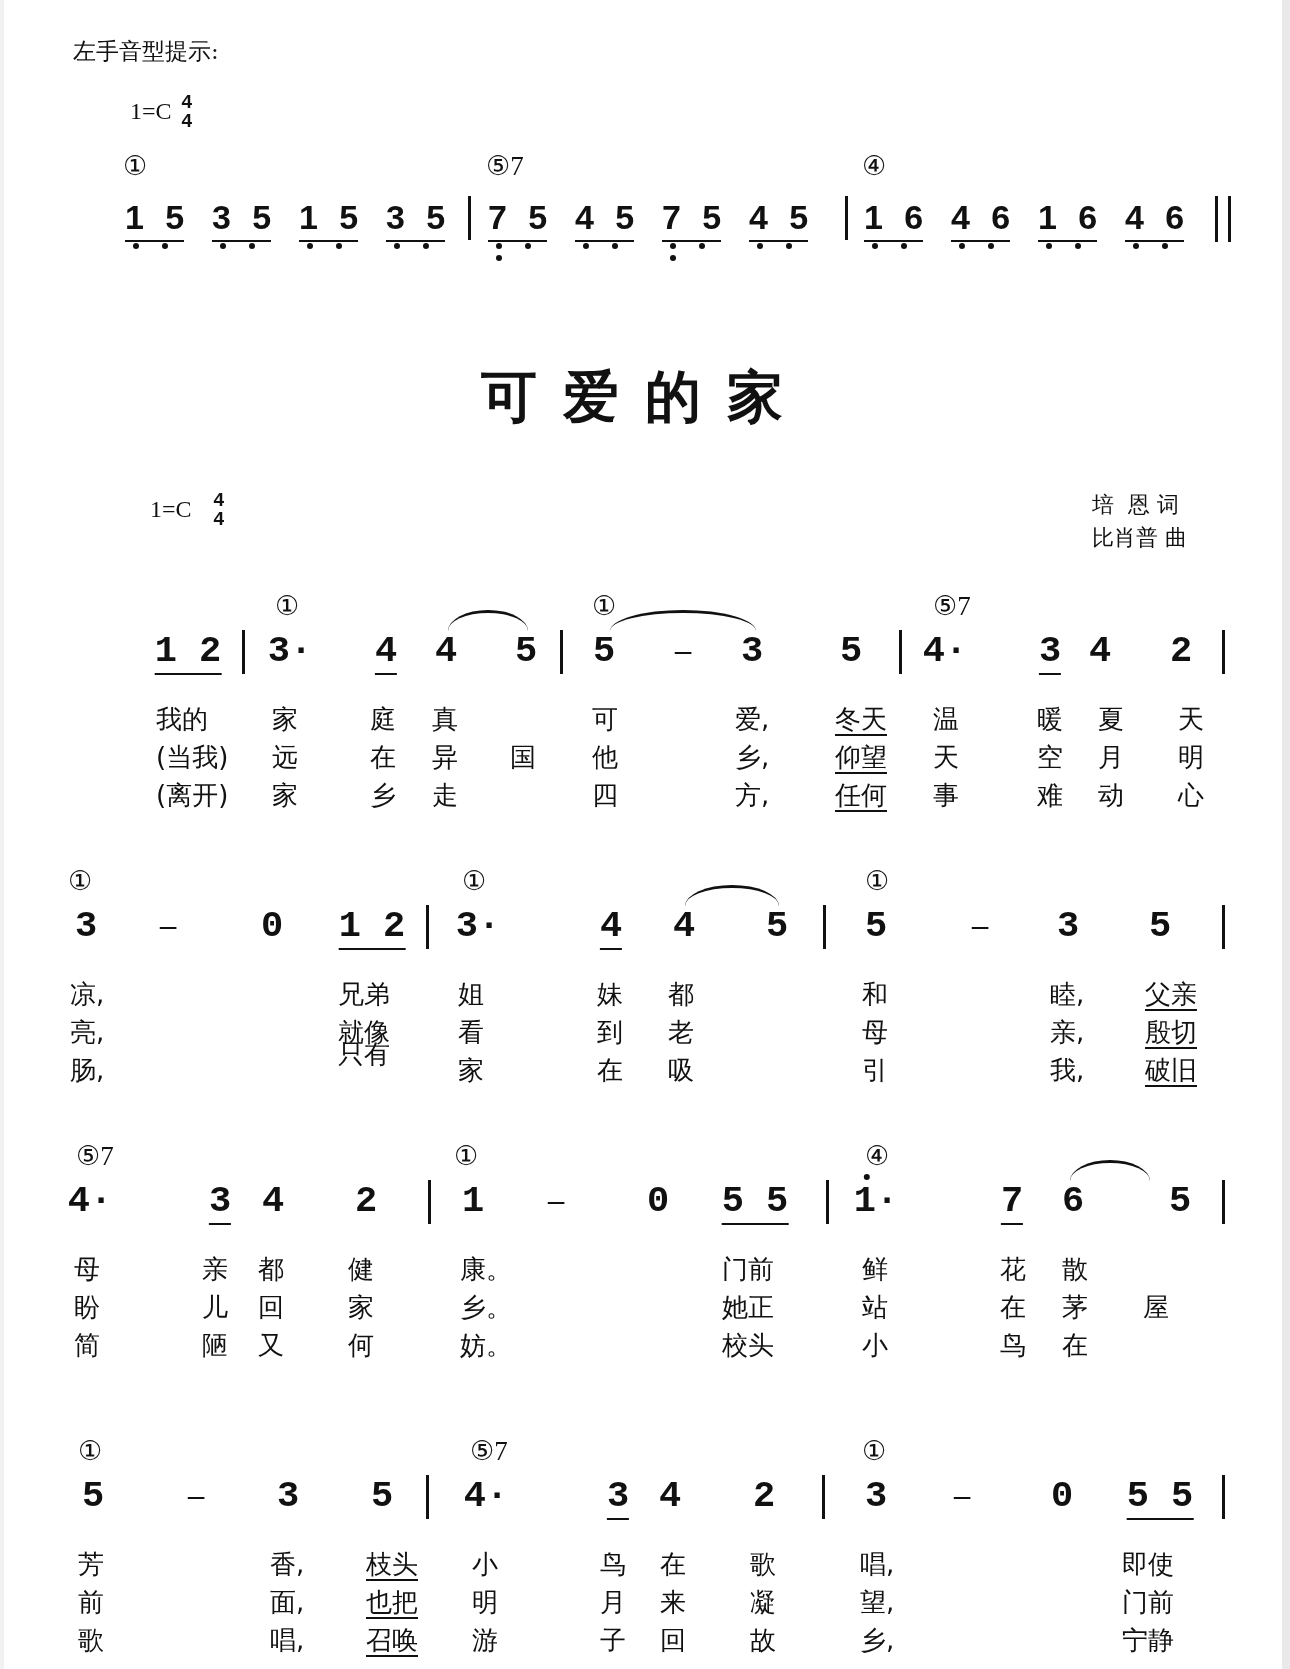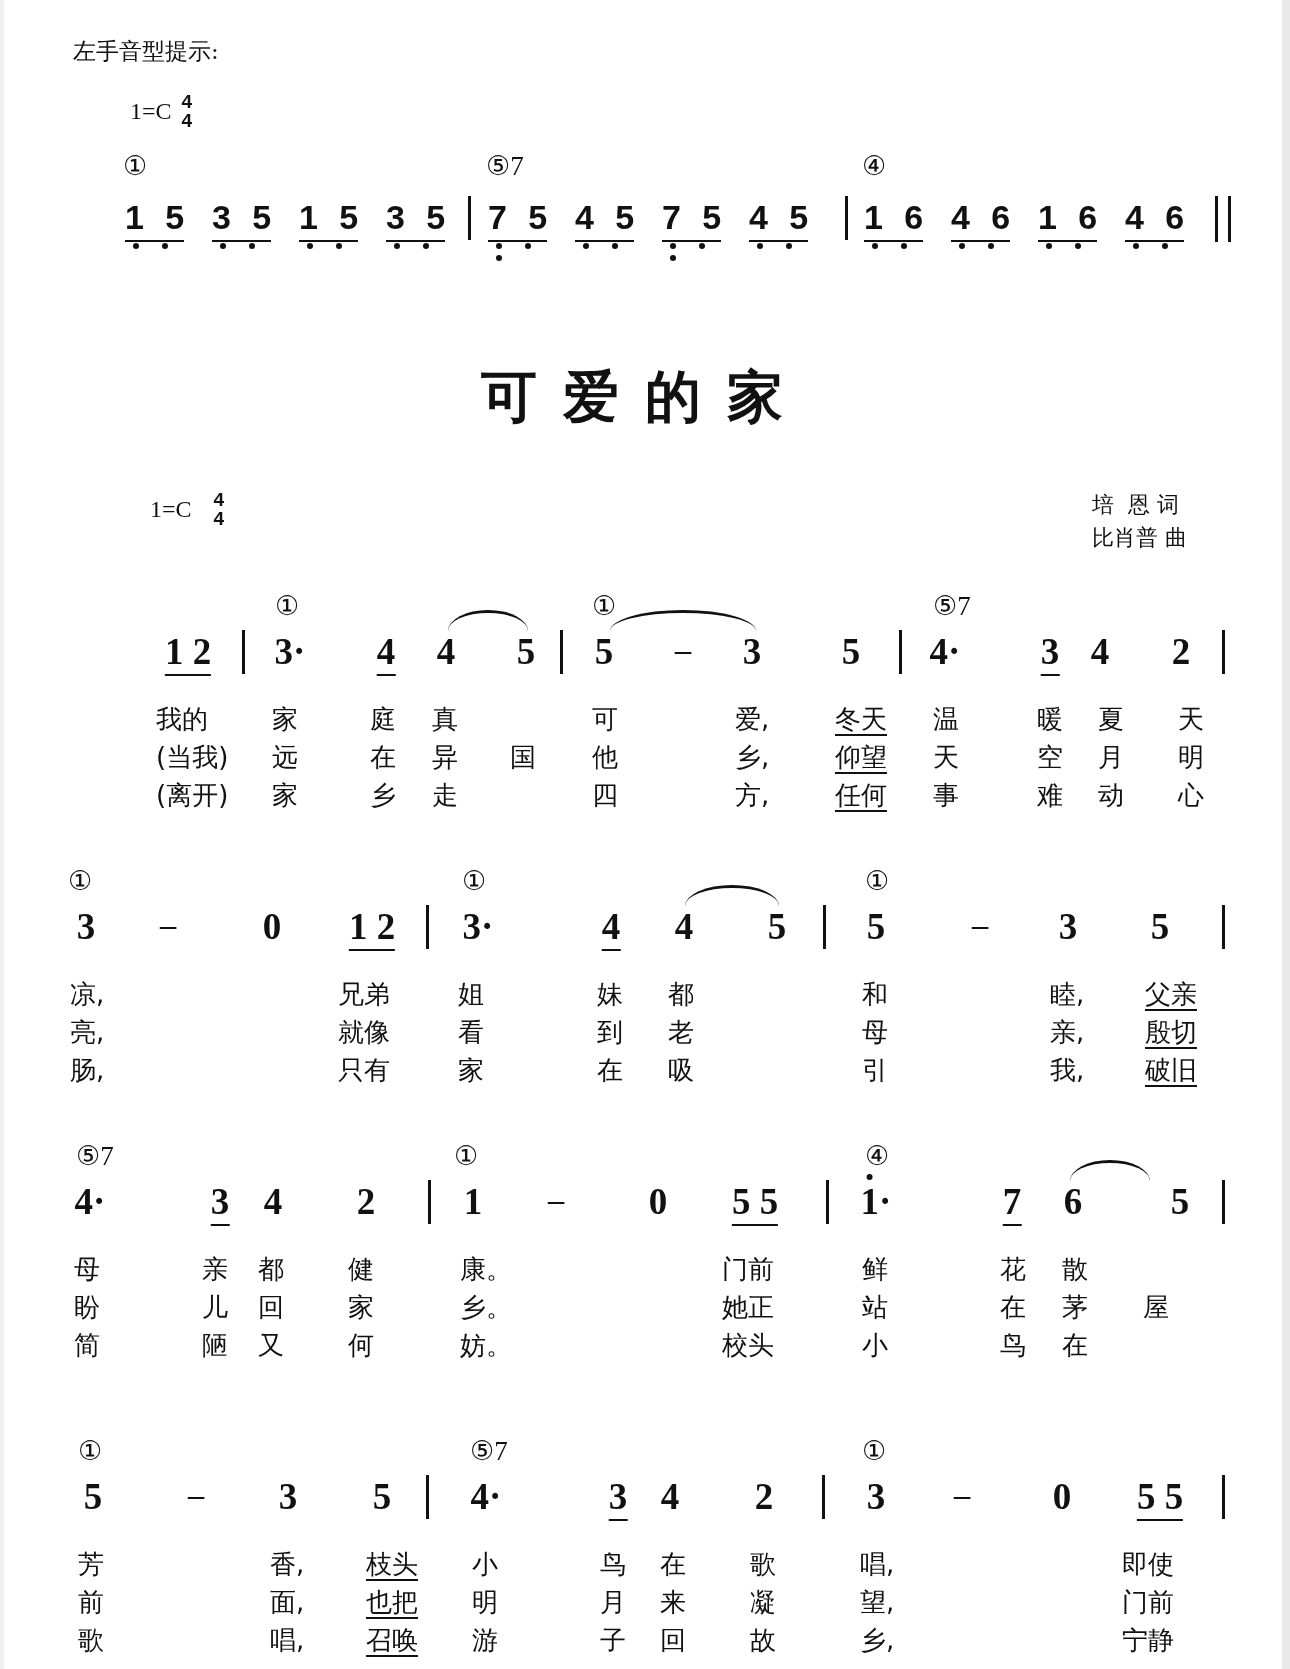--- a/index.html
+++ b/index.html
@@ -13,21 +13,21 @@
   .frac { display:inline-flex; flex-direction:column; align-items:center; margin-left:10px; font-weight:bold;
           font-family:"Liberation Sans", sans-serif; font-size:19px; line-height:19px; }
 
   .title { position:absolute; left:0; width:1290px; top:360px; text-align:center; font-family:"DejaVu Serif", serif;
            font-size:56px; font-weight:bold; letter-spacing:26px; }
   .credits { position:absolute; left:1092px; top:488px; font-family:"DejaVu Serif", serif; font-size:22px; line-height:33px; }
   .credits div { white-space:pre; }
 
   .sys { position:absolute; left:0; width:1290px; }
   .chord { position:absolute; font-family:"Liberation Serif", serif; font-size:27px; white-space:nowrap; }
-  .note { position:absolute; font-family:Liberation Serif, serif; font-weight:bold; font-size:37px;
+  .note { position:absolute; font-family:Liberation Mono, monospace; font-weight:bold; font-size:37px;
           transform:translateX(-50%); white-space:nowrap; }
   .note.u::after { content:""; position:absolute; left:0; right:0; bottom:-3px; height:2.5px; background:#111; }
   .note .hi { position:absolute; left:50%; top:-6px; width:6px; height:6px; border-radius:50%; background:#111; transform:translateX(-50%); }
   .dash { position:absolute; font-family:"Liberation Sans", sans-serif; font-size:30px; transform:translateX(-50%); }
   .bar { position:absolute; width:3px; background:#111; }
   .dbar { position:absolute; width:10px; border-left:3px solid #111; border-right:3px solid #111; }
   .lyr { position:absolute; font-family:"DejaVu Sans", sans-serif; font-size:26px; white-space:nowrap; }
   .lyr.u { text-decoration:underline; text-underline-offset:6px; text-decoration-thickness:2px; }
   .slur { position:absolute; border-top:3px solid #111; border-radius:50% 50% 0 0 / 100% 100% 0 0; height:18px; }
 
@@ -199,21 +199,21 @@
       <div class="lyr u" style="left: 1145px; top: 112px;">父亲</div>
       <div class="lyr" style="left: 70px; top: 150px;">亮,</div>
       <div class="lyr" style="left: 338px; top: 150px;">就像</div>
       <div class="lyr" style="left: 458px; top: 150px;">看</div>
       <div class="lyr" style="left: 597px; top: 150px;">到</div>
       <div class="lyr" style="left: 668px; top: 150px;">老</div>
       <div class="lyr" style="left: 862px; top: 150px;">母</div>
       <div class="lyr" style="left: 1050px; top: 150px;">亲,</div>
       <div class="lyr u" style="left: 1145px; top: 150px;">殷切</div>
       <div class="lyr" style="left: 70px; top: 188px;">肠,</div>
-      <div class="lyr" style="left: 338px; top: 188px;">只有</div>
+      <div class="lyr" style="left: 338px; top: 172px;">只有</div>
       <div class="lyr" style="left: 458px; top: 188px;">家</div>
       <div class="lyr" style="left: 597px; top: 188px;">在</div>
       <div class="lyr" style="left: 668px; top: 188px;">吸</div>
       <div class="lyr" style="left: 862px; top: 188px;">引</div>
       <div class="lyr" style="left: 1050px; top: 188px;">我,</div>
       <div class="lyr u" style="left: 1145px; top: 188px;">破旧</div>
     </div>
     <div class="sys" style="top: 1140px;">
       <div class="chord" style="left: 76px; top: 0px;">⑤7</div>
       <div class="chord" style="left: 454px; top: 0px;">①</div>

